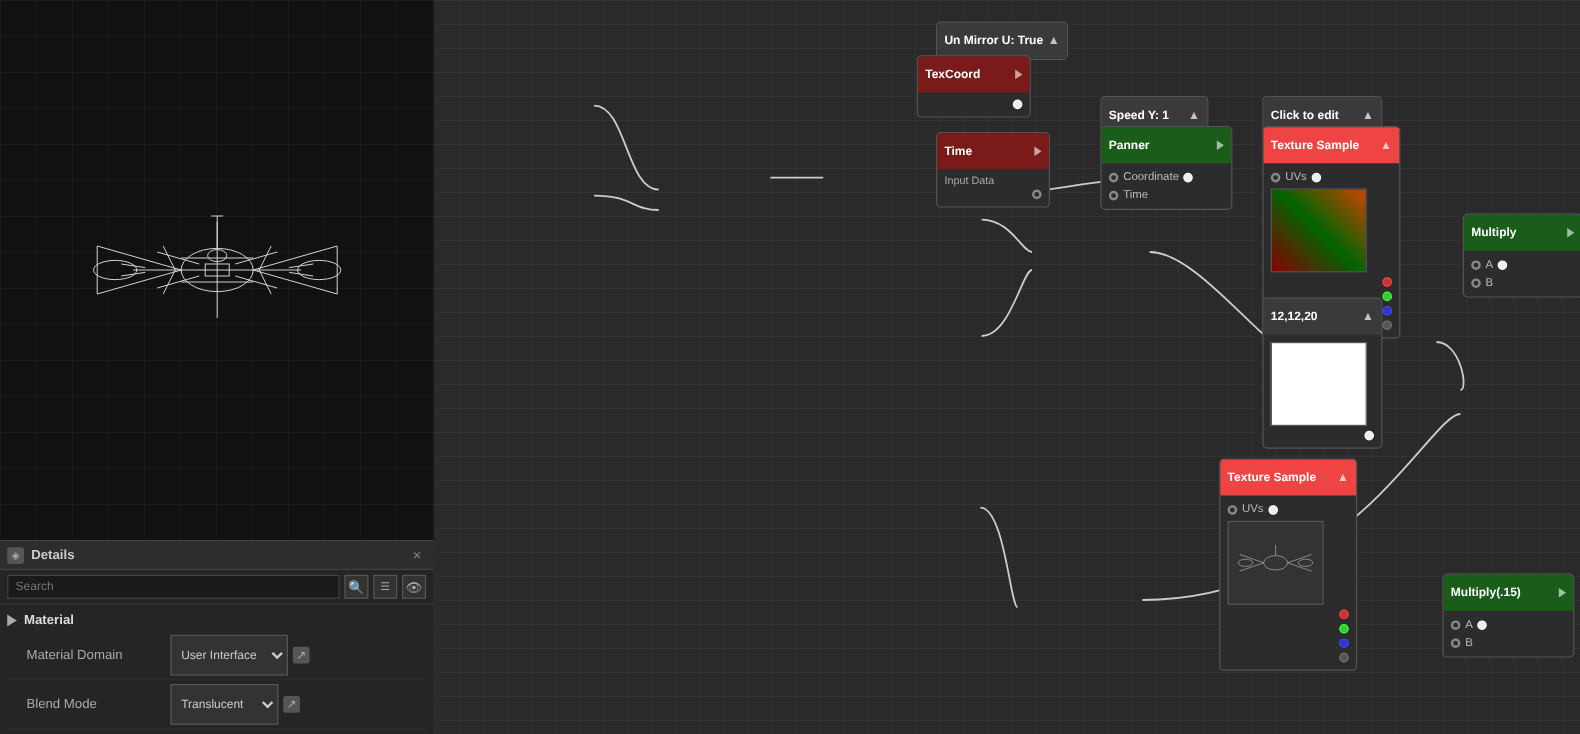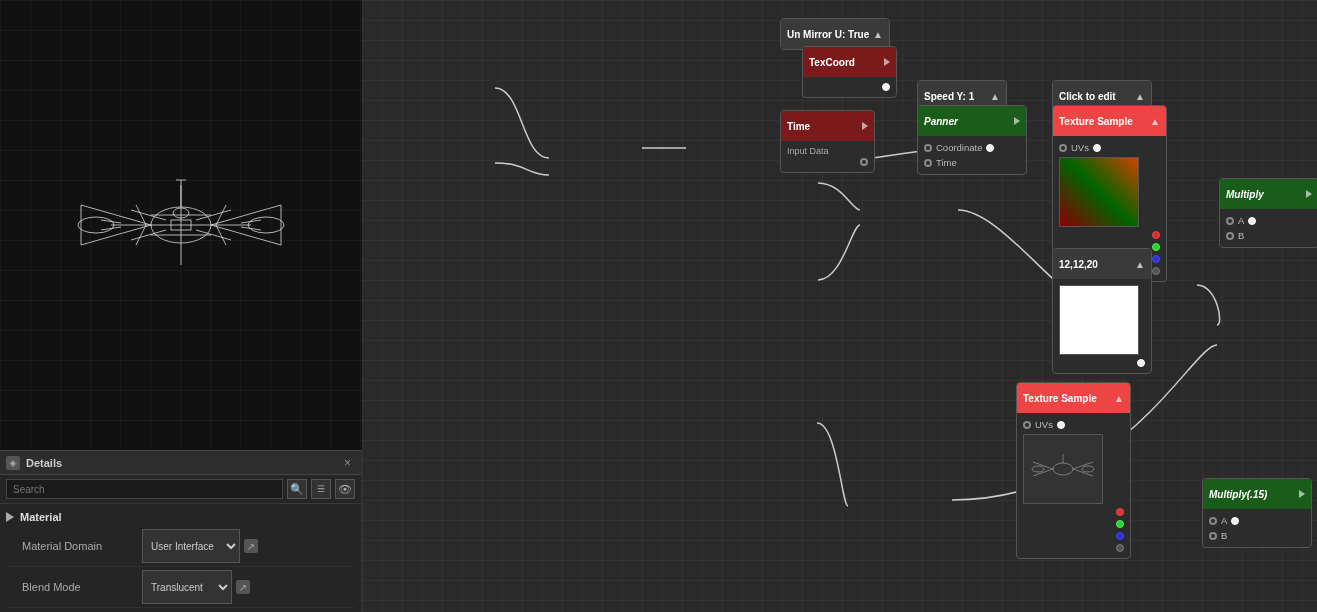--- a/index.html
+++ b/index.html
@@ -256,21 +256,21 @@
     
     .connections-svg {
       position: absolute;
       top: 0; left: 0;
       width: 100%; height: 100%;
       pointer-events: none;
     }
 
     
     .hdr-red { background: #7a1a1a; }
-    .hdr-green { background: #1a5c1a; font-style: italic; }
+    .hdr-green { background: #1a5c1a; }
     .hdr-teal { background: #ef4444; }
     .hdr-dark { background: #3a3a3a; }
 
     .node-label-small {
       font-size: 9px; color: #aaa; padding: 1px 6px;
     }
   </style>
 </head>
 <body>
 
@@ -394,21 +394,21 @@
     <path d="M 590 500 C 760 500, 830 345, 855 345" stroke="#ccc" stroke-width="1.5" fill="none"></path>
   </svg>
 
   <div class="node" style="left:418px; top:18px; min-width:110px;">
     <div class="node-header hdr-dark">
       <span>Un Mirror U: True</span>
       <div class="node-header-expand">▲</div>
     </div>
   </div>
 
-  <div class="node" style="left:440px; top:46px; min-width:95px;">
+  <div class="node" style="left:402px; top:46px; min-width:95px;">
     <div class="node-header hdr-red">
       <span>TexCoord</span>
       <div class="node-header-arrow"></div>
     </div>
     <div class="node-body">
       <div class="node-pin-row right">
         <div class="pin white"></div>
       </div>
     </div>
   </div>

